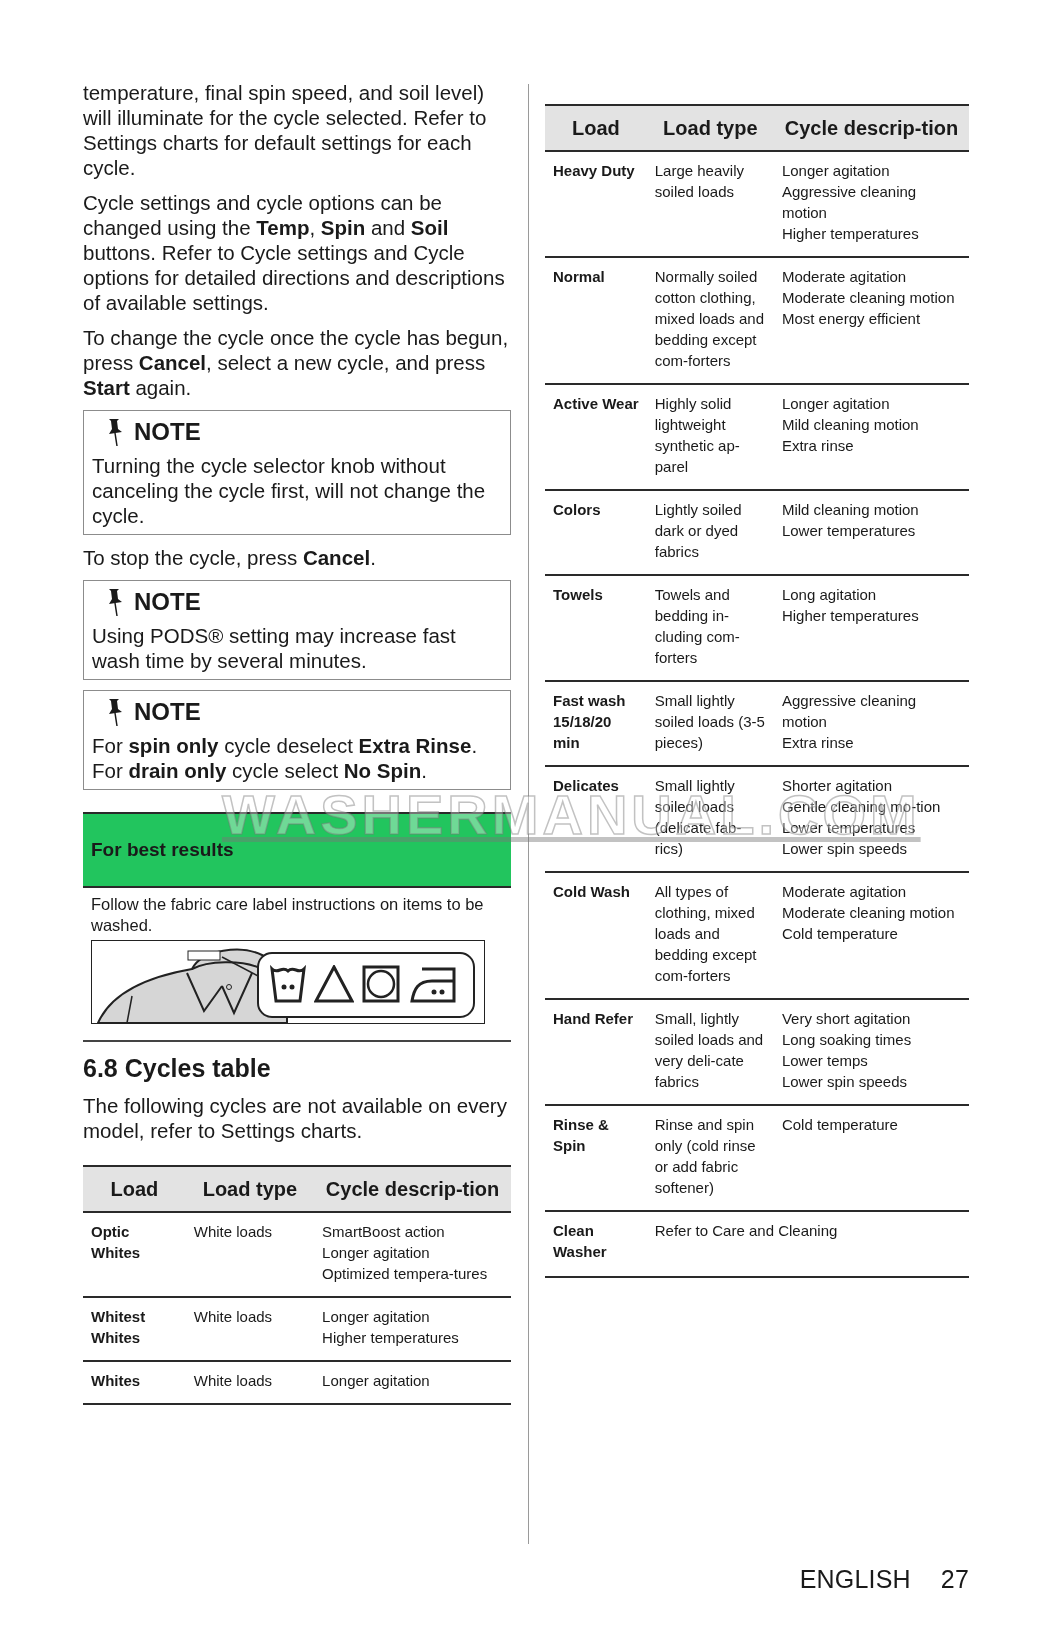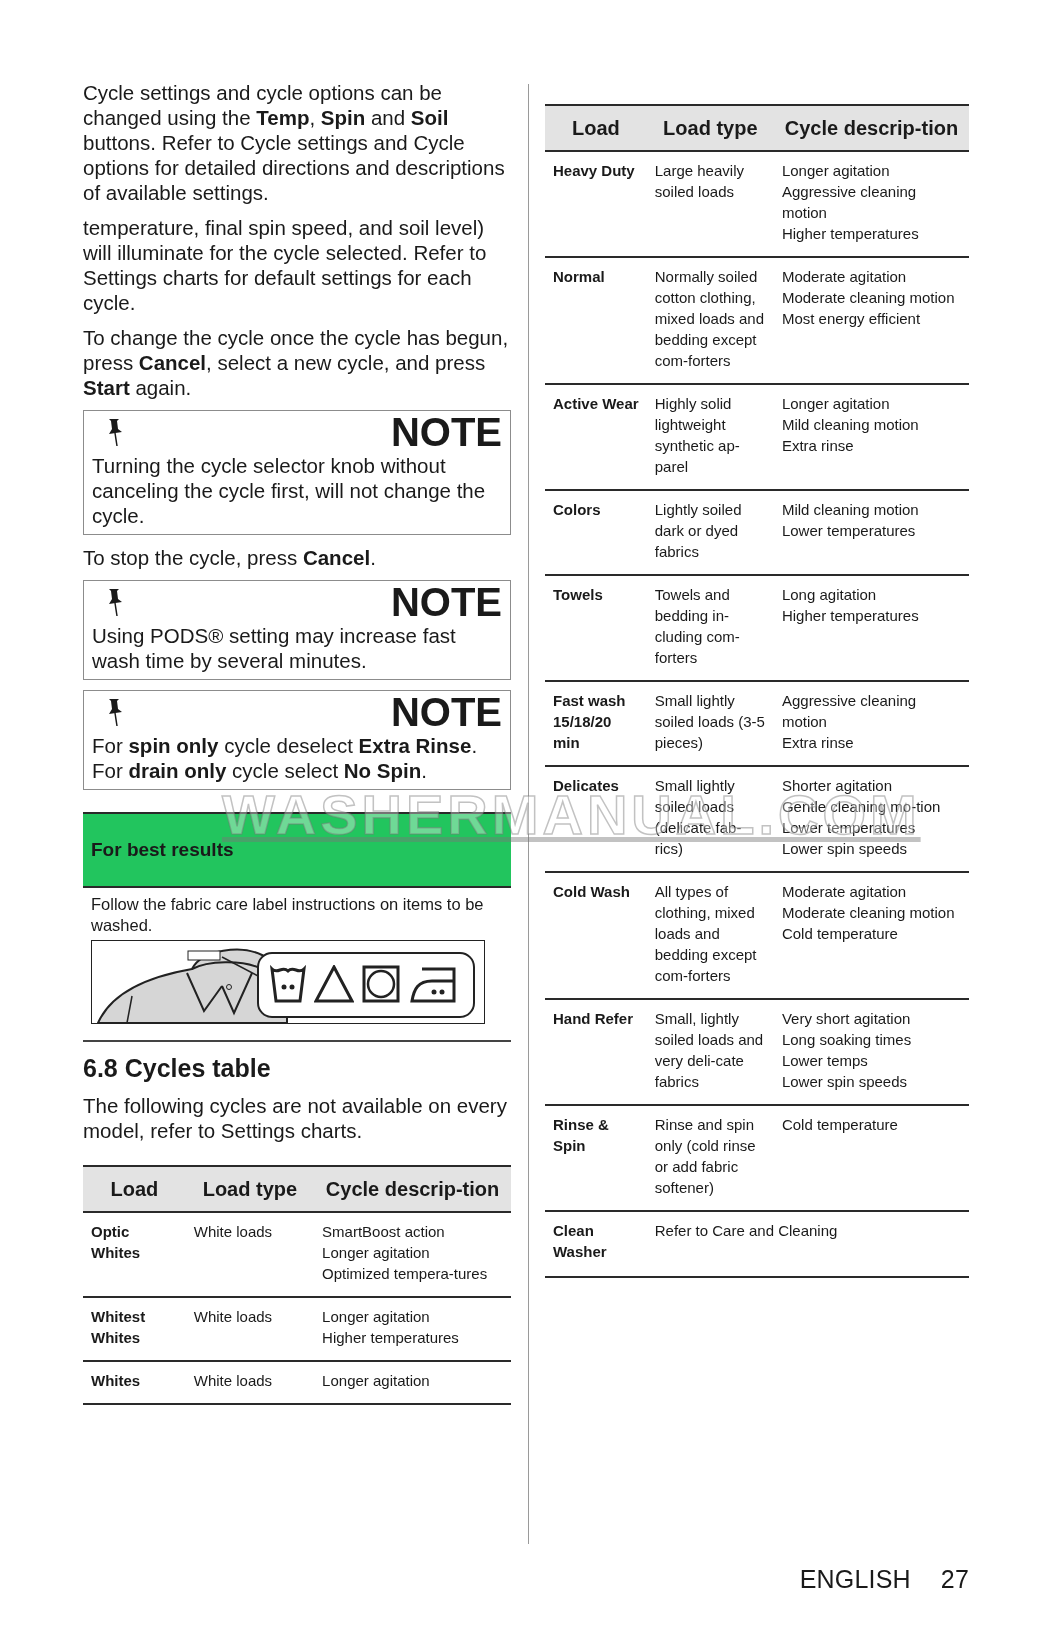--- a/index.html
+++ b/index.html
@@ -4,21 +4,21 @@
 <style>
   html, body { margin:0; padding:0; background:#ffffff; }
   body { width:1058px; height:1632px; position:relative; overflow:hidden;
          font-family:"Liberation Sans", sans-serif; color:#1a1a1a; }
   .col-left { position:absolute; left:83px; top:80px; width:428px; }
   .divider { position:absolute; left:528px; top:84px; width:1px; height:1460px; background:#9a9a9a; }
   .col-right { position:absolute; left:545px; top:104px; width:424px; }
   p.body { font-size:20.5px; line-height:25px; margin:0 0 10px 0; }
   b { font-weight:bold; }
   .note { border:1px solid #8c8c8c; padding:0 8px 6px 8px; margin:0 0 10px 0; }
-  .note-head { display:flex; align-items:center; gap:8px; font-size:40px; font-weight:bold; height:42px; padding-left:14px;justify-content:space-between; }
+  .note-head { display:flex; align-items:center; gap:8px; font-size:24px; font-weight:bold; height:42px; padding-left:14px; }
   .pin { width:20px; height:30px; display:inline-block; }
   .note-text { font-size:20.5px; line-height:25px; }
   .best { margin-top:22px; }
   .best-head { background:#22c55e; border-top:2px solid #2a2a2a; border-bottom:2px solid #2a2a2a; font-size:19px; font-weight:bold; padding:25px 8px; }
   .best-text { font-size:16.5px; line-height:21px; padding:6px 8px 2px 8px; }
   .illus { margin:2px 8px 0 8px; border:1px solid #222; height:82px; width:392px; position:relative; overflow:hidden; }
   .sep { height:2px; background:#444; margin:16px 0 12px 0; }
   h2 { font-size:25px; font-weight:bold; margin:0 0 10px 0; }
   table.cyc { border-collapse:collapse; width:100%; }
   table.cyc th { background:#e3e3e3; text-align:center; vertical-align:top; font-size:20px; font-weight:bold; padding:10px 8px 10px 8px; line-height:24px;
@@ -28,23 +28,23 @@
   .desc-line { display:block; }
   .footer { position:absolute; right:89px; top:1565px; font-size:25px; font-weight:normal; letter-spacing:0.2px; }
   .footer span + span { margin-left:30px; }
   .watermark { position:absolute; left:222px; top:782px; font-size:56px; font-weight:bold; letter-spacing:4px;
                color:rgba(255,255,255,0.35); -webkit-text-stroke:1.5px rgba(120,120,120,0.45); pointer-events:none; white-space:nowrap;text-decoration:underline; }
 </style>
 </head>
 <body>
 
 <div class="col-left">
+  <p class="body">temperature, final spin speed, and soil level) will illuminate for the cycle selected. Refer to Settings charts for default settings for each cycle.</p>
+
   <p class="body"><span>Cycle settings and cycle options can be changed using the </span><b>Temp</b><span>, </span><b>Spin</b><span> and </span><b>Soil</b><span> buttons. Refer to Cycle settings and Cycle options for detailed directions and descriptions of available settings.</span></p>
-
-  <p class="body">temperature, final spin speed, and soil level) will illuminate for the cycle selected. Refer to Settings charts for default settings for each cycle.</p>
 
   <p class="body"><span>To change the cycle once the cycle has begun, press </span><b>Cancel</b><span>, select a new cycle, and press </span><b>Start</b><span> again.</span></p>
 
   <div class="note">
     <div class="note-head">
       <svg class="pin" viewBox="0 0 20 30">
           <path d="M3 2 L13 2 L11 4 L12 12 L16 15 L3 17 L6 12 L5 4 Z" fill="#1a1a1a"></path>
           <path d="M9 16 L11 29" stroke="#1a1a1a" stroke-width="1.5"></path>
         </svg>
       <span>NOTE</span>

